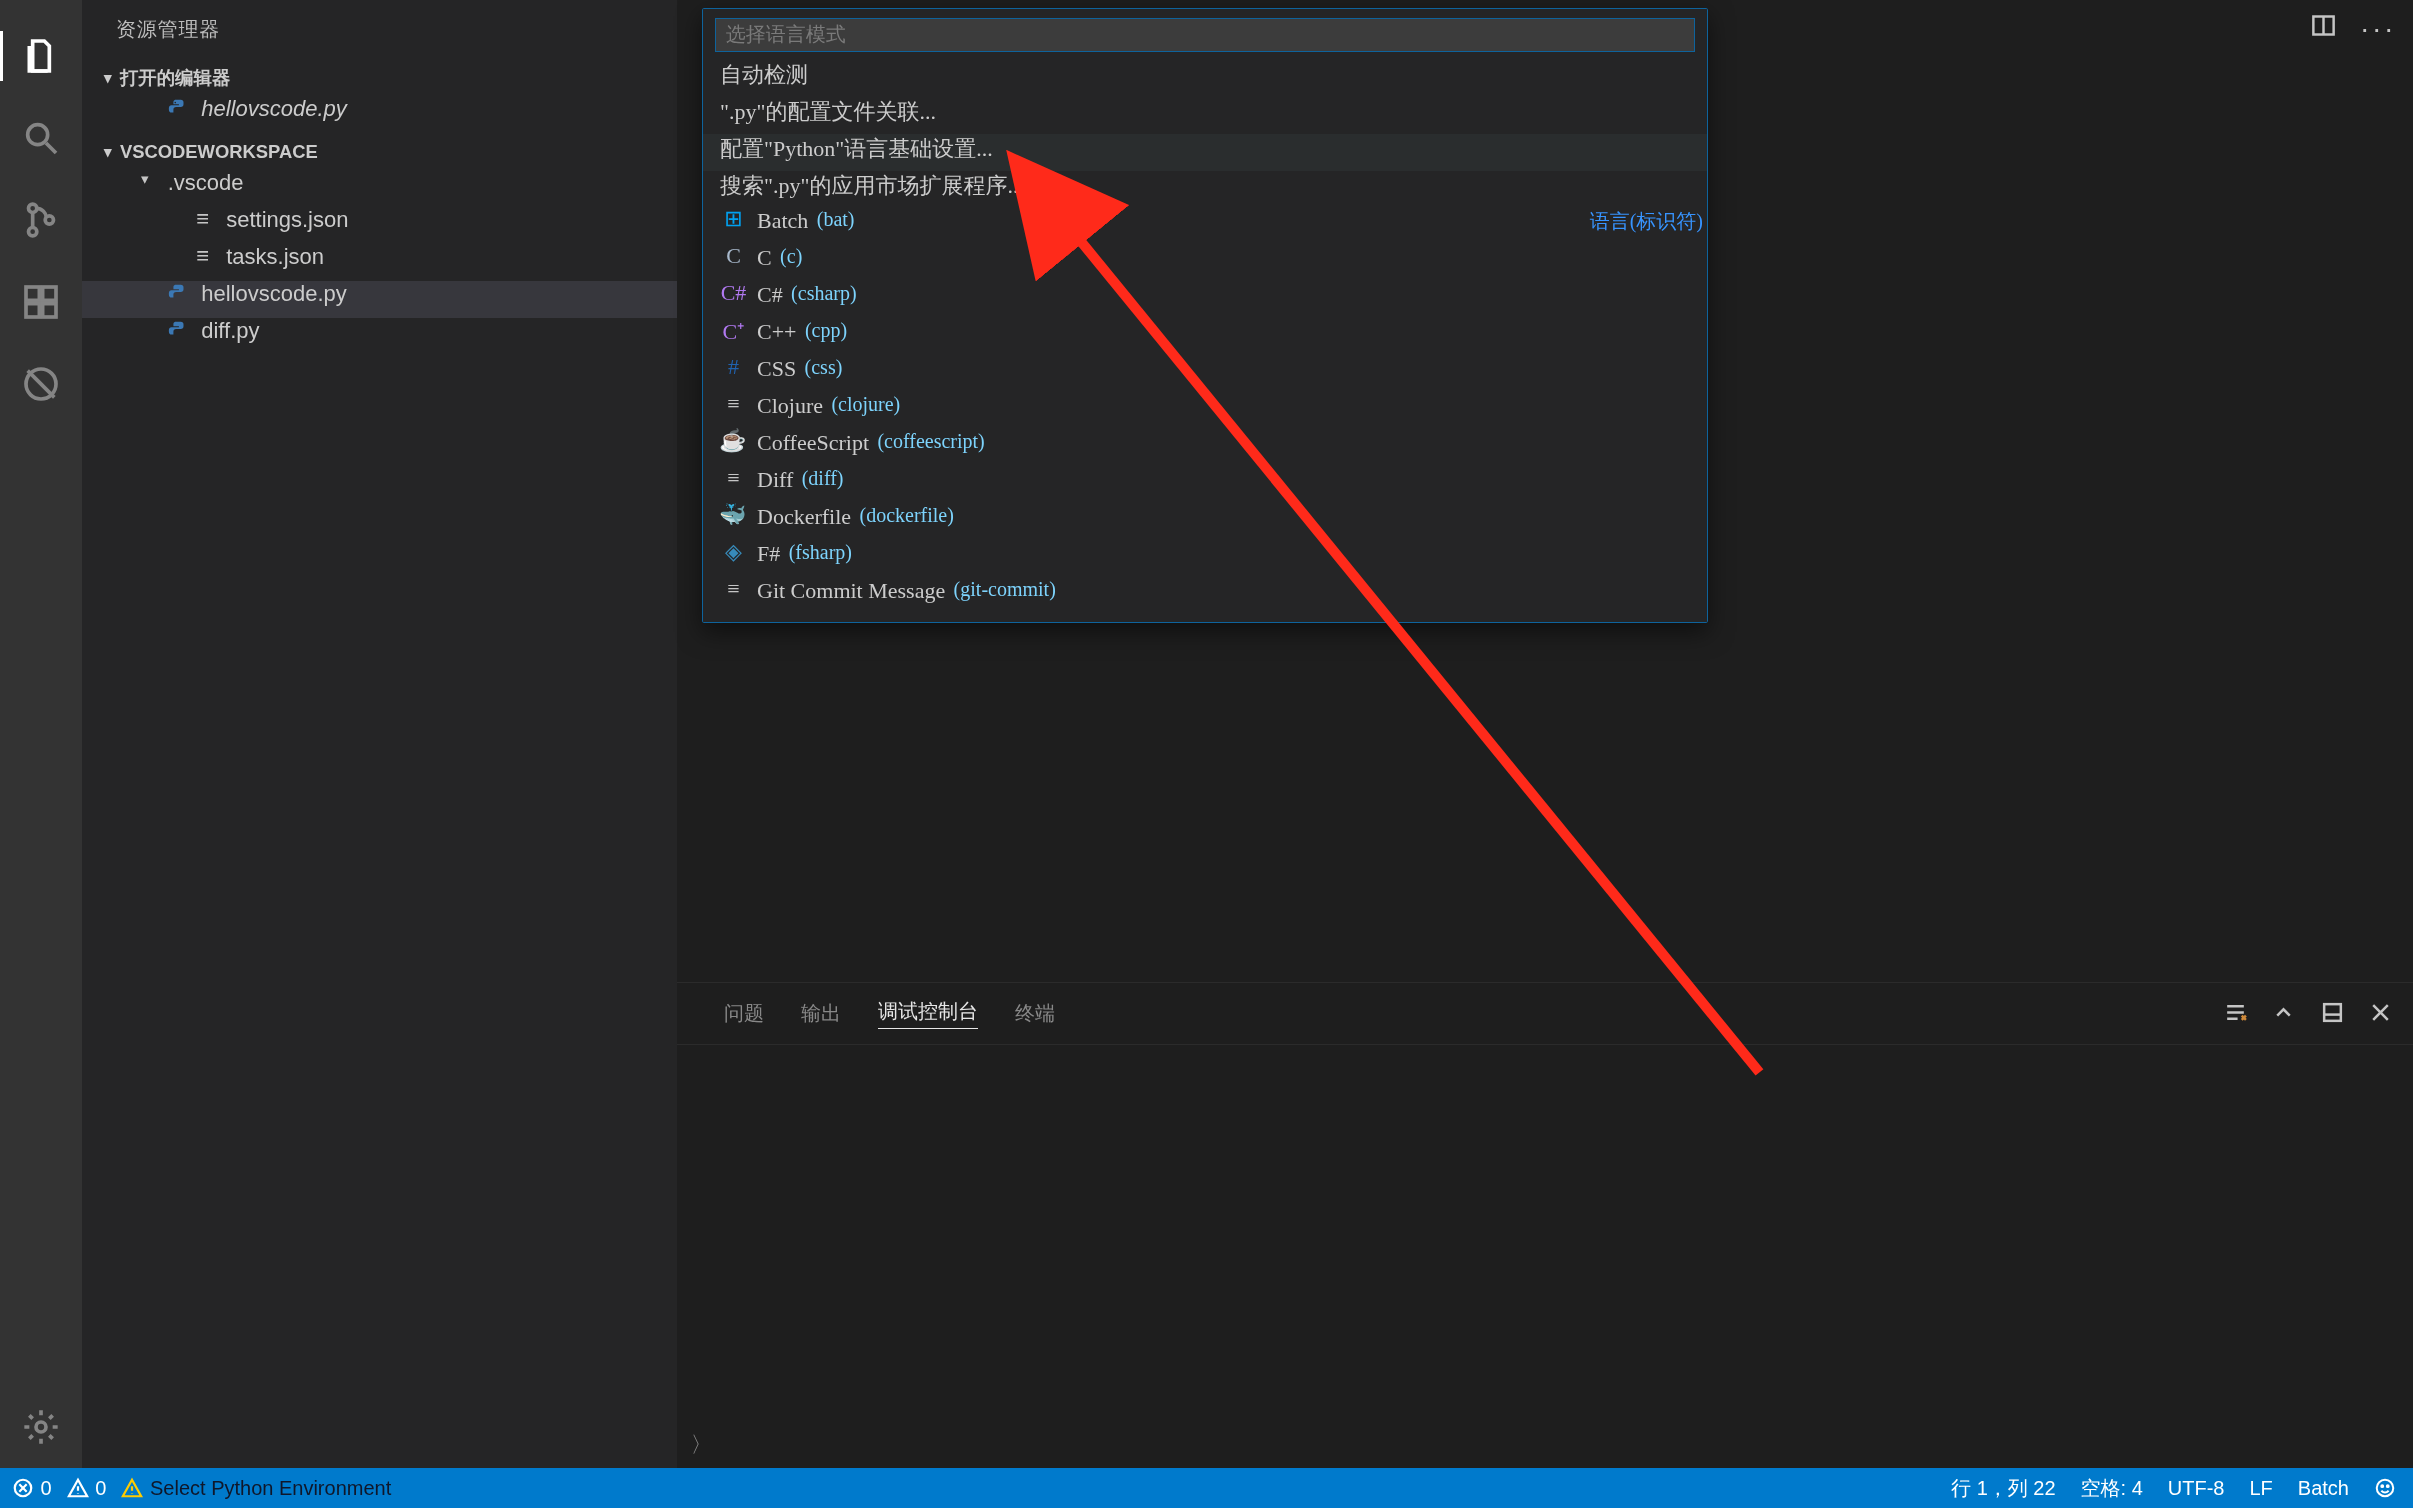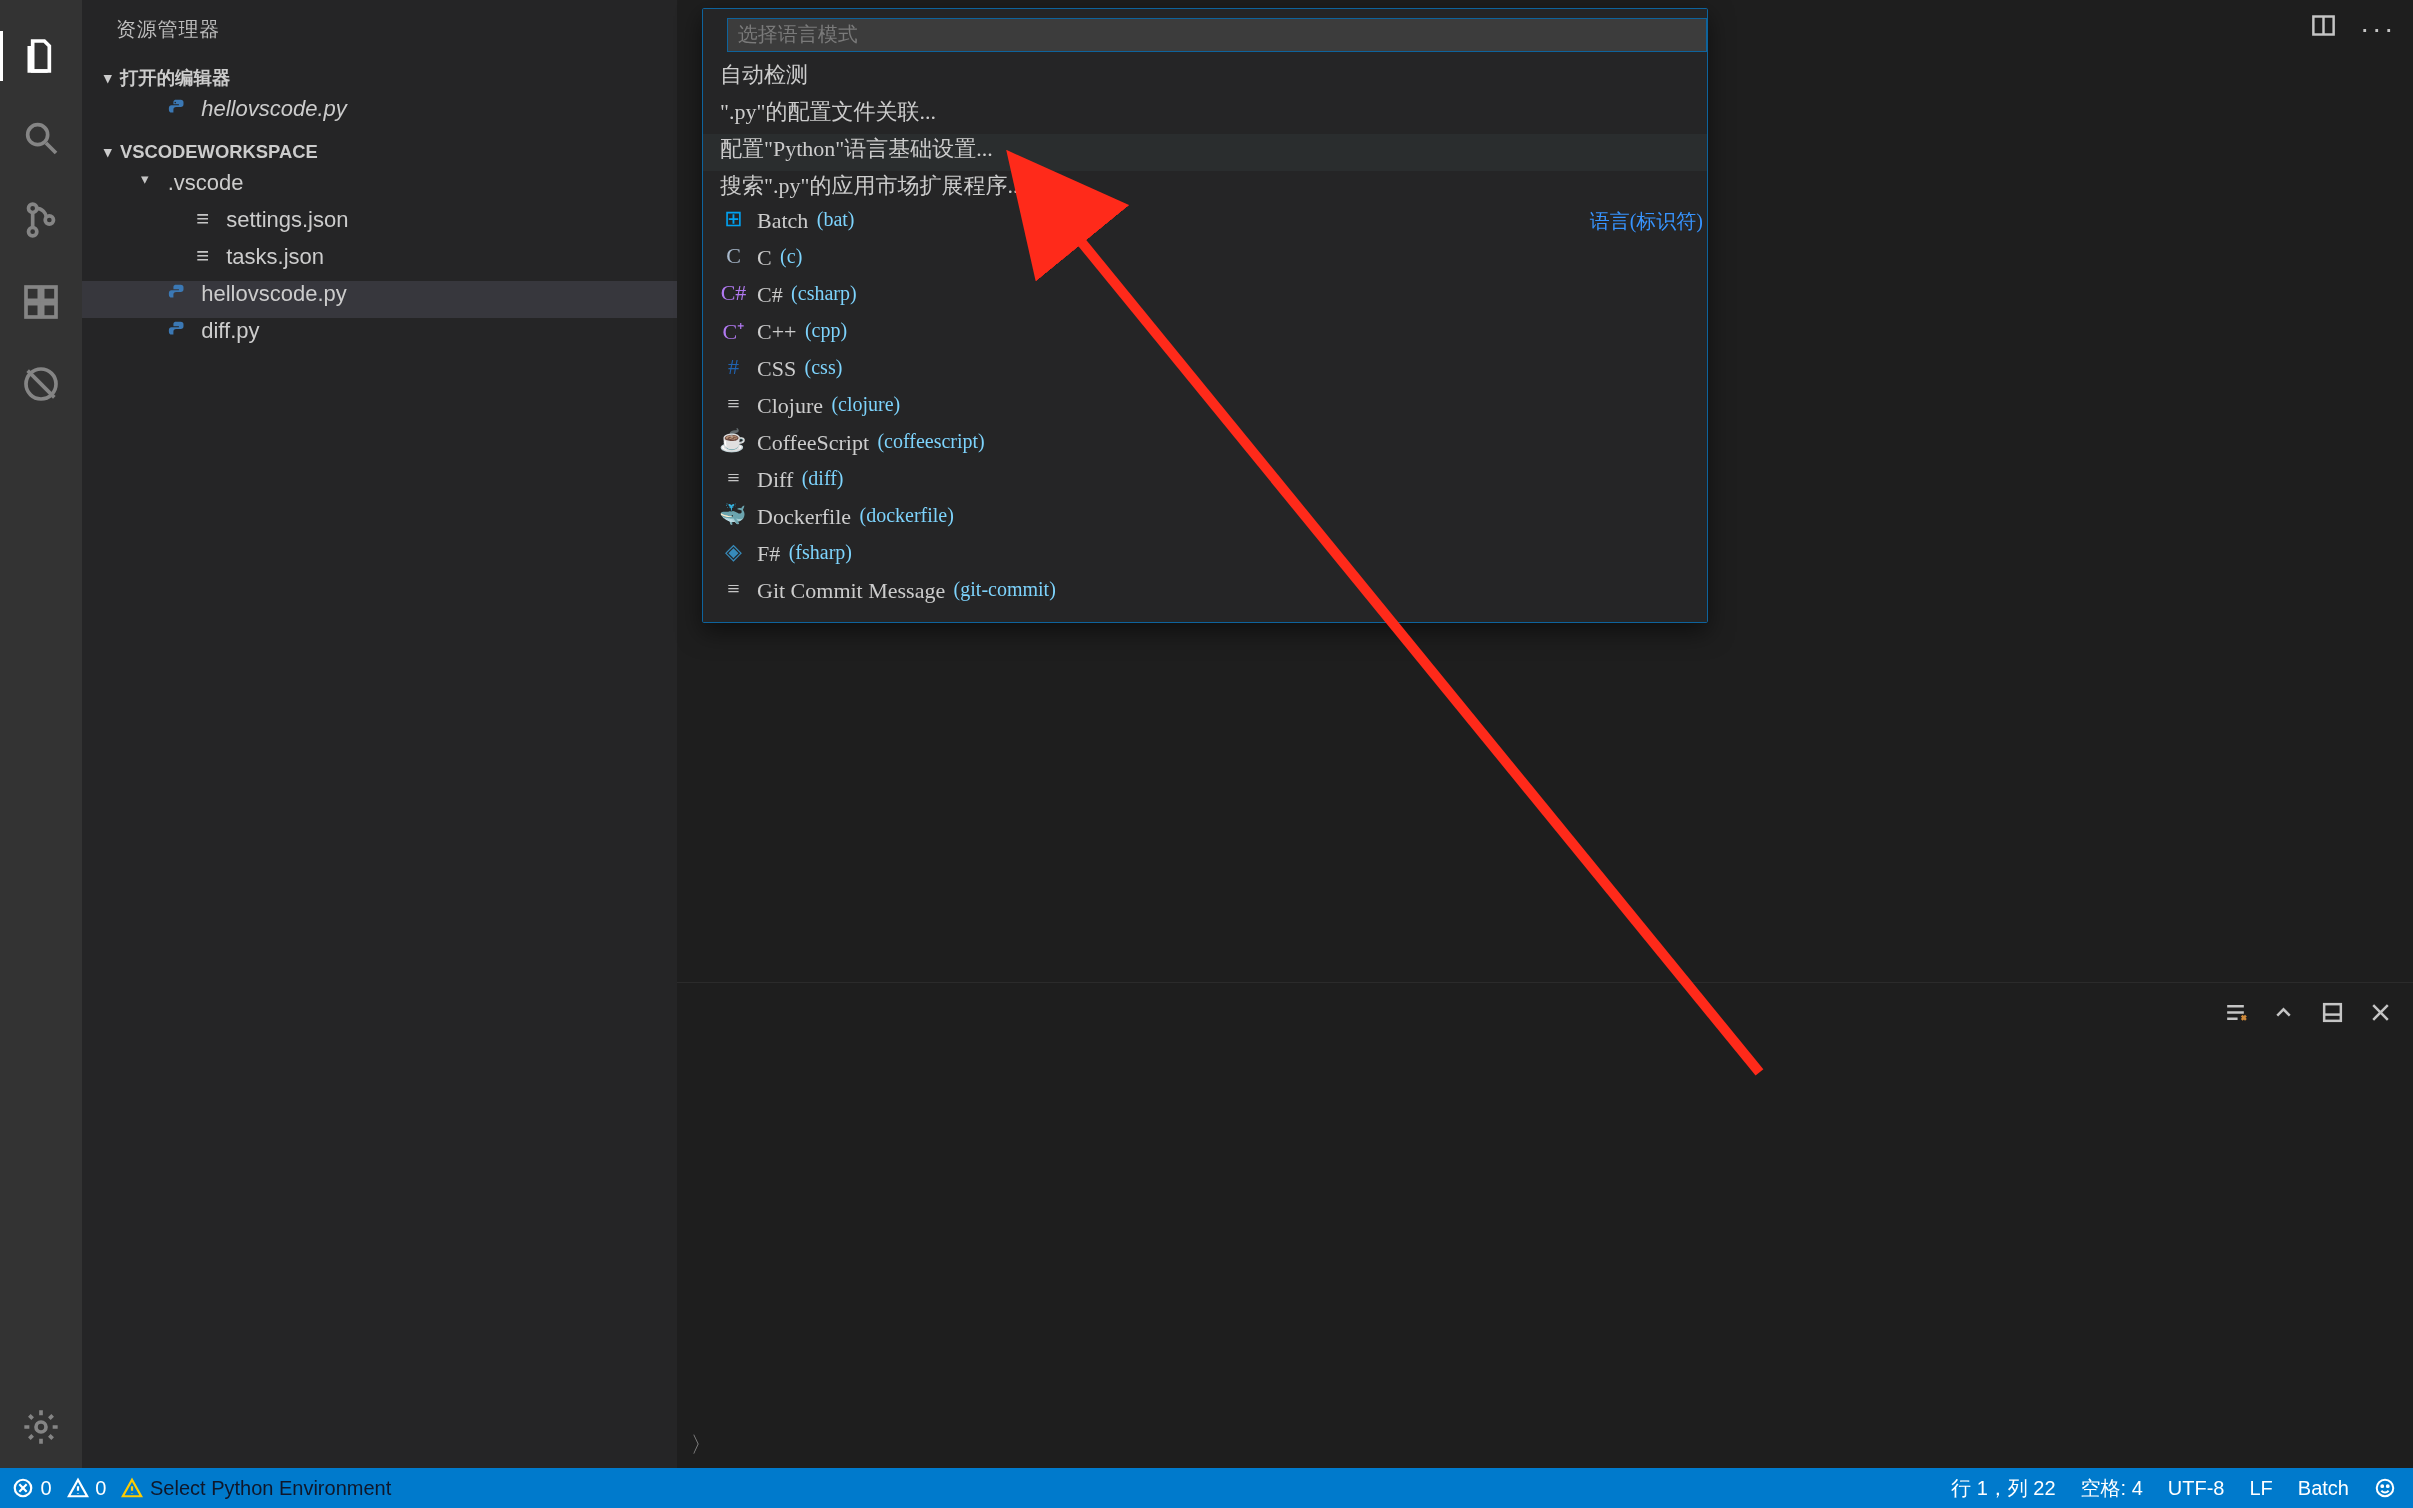--- a/index.html
+++ b/index.html
@@ -81,21 +81,21 @@
     
     .quickpick {
       position: absolute; left: 702px; top: 8.4px; width: 1006px;
       background: #252526; border: 1.7px solid #0e639c; border-radius: 1.7px;
       box-shadow: 0 8.4px 25px rgba(0,0,0,.5);
       z-index: 5;
     }
     .qp-input-row { padding: 8.4px 11.7px; }
     .qp-input {
       width: 100%; height: 34px; background: #3c3c3c; border: 0.8px solid #0e639c;
-      color: #cccccc; font-size: 20px; padding: 0 10px; outline: none; margin-left: 12px;
+      color: #cccccc; font-size: 20px; padding: 0 10px; outline: none;
     }
     .qp-input::placeholder { color: #7a7a7a; }
     .qp-list { max-height: 570px; overflow: hidden; padding-bottom: 6.7px; }
     .qp-item {
       height: 37px; display: flex; align-items: flex-start;
       padding-left: 17px; font-size: 22px; color: #cccccc;
       position: relative;
       font-family: Liberation Serif, serif;
     }
     .qp-item.hover { background: #2a2d2e; }
@@ -337,20 +337,26 @@
     </div>
     <div class="qp-item">
       <span class="qp-ic lang-gitcommit">≡</span>
       <span>Git Commit Message</span>
       <span class="qp-detail">(<span>git-commit</span>)</span>
     </div>
   </div>
 </div>
 
 <div class="panel">
+  <div class="panel-tabs">
+    <span class="ptab">问题</span>
+    <span class="ptab">输出</span>
+    <span class="ptab active">调试控制台</span>
+    <span class="ptab">终端</span>
+  </div>
   <div class="panel-actions">
     <span>
       <svg viewBox="0 0 24 24">
           <path d="M4 6h16M4 12h16M4 18h10"></path>
           <path d="M18 15l4 4M22 15l-4 4" stroke="#d08a3a"></path>
         </svg>
     </span>
     <span>
       <svg viewBox="0 0 24 24">
           <path d="M6 15l6-6 6 6"></path>

